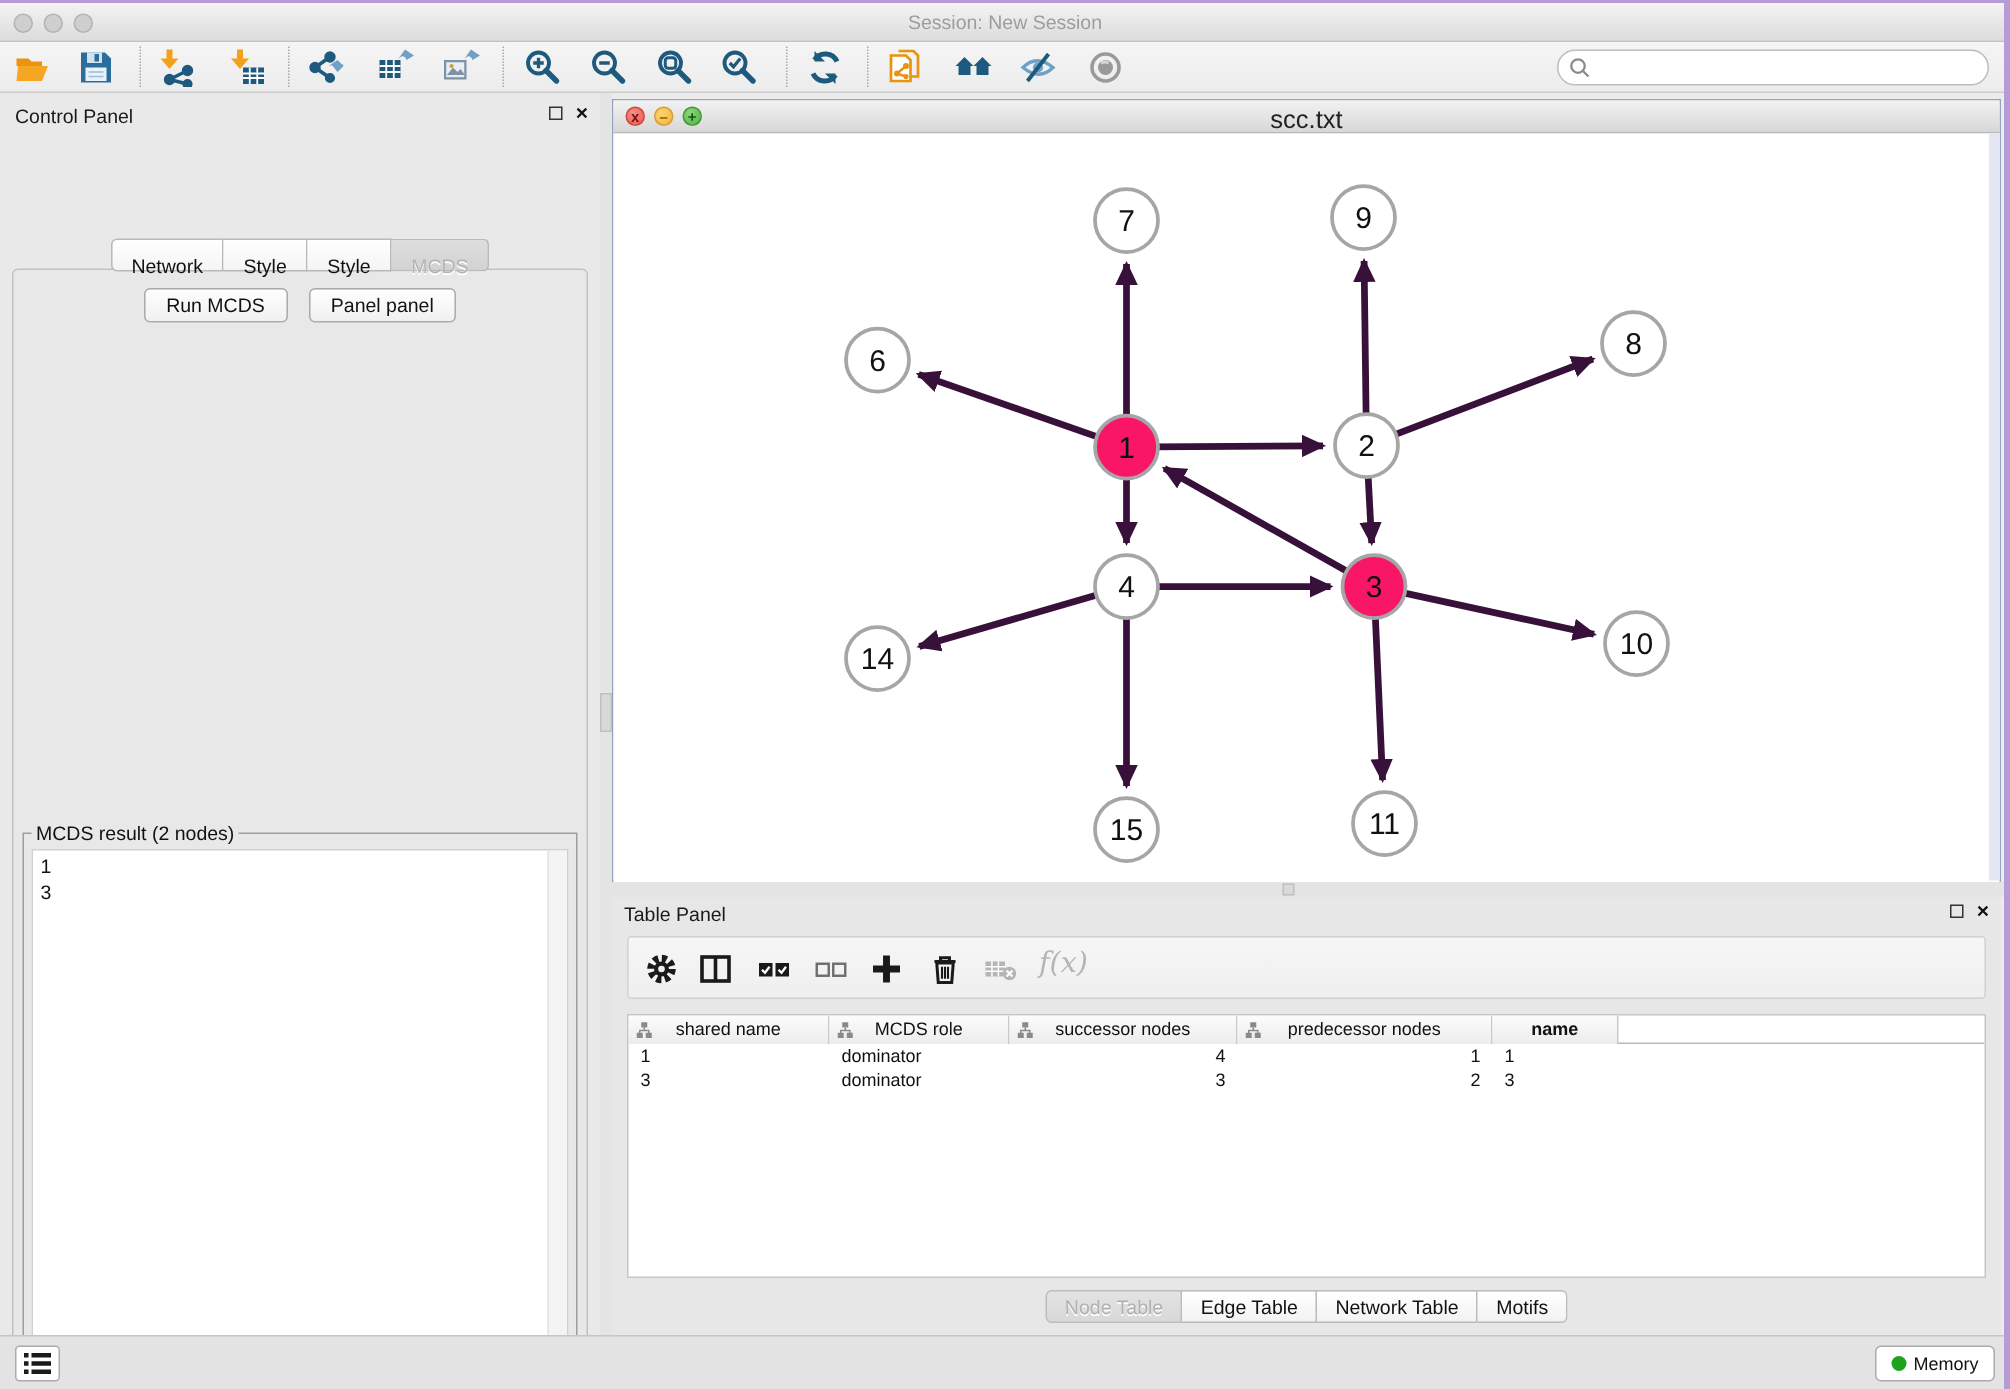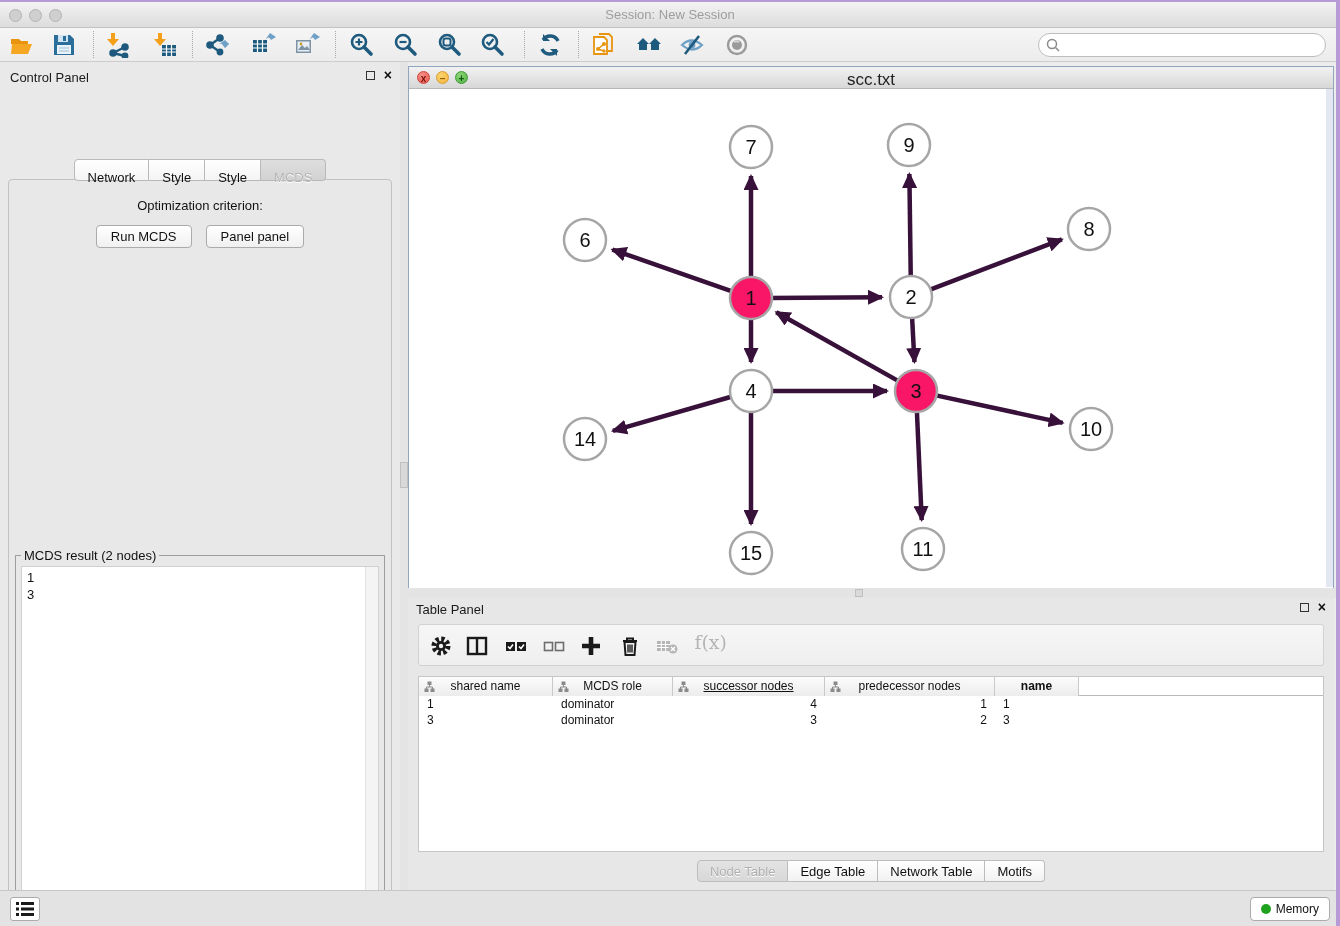--- a/index.html
+++ b/index.html
@@ -87,21 +87,21 @@
   .light.green { left:46px; background:radial-gradient(circle at 35% 30%,#8fd579,#4fb342); border:1px solid #3f9a36; color:#0c5a10; }
   .net-canvas { position:absolute; left:0; top:22px; width:924px; height:499px; background:#fff; }
   .net-scroll { position:absolute; right:0; top:22px; bottom:0; width:7px; background:#e3e7f1; }
 
   
   .table-panel { position:absolute; left:408px; top:598px; width:926px; height:292px; background:#e7e7e7; }
   .tp-title { position:absolute; left:8px; top:4px; font-size:13px; color:#1a1a1a; }
   .tp-toolbar { position:absolute; left:10px; top:26px; width:906px; height:42px;
     background:linear-gradient(#f6f6f6,#efefef); border:1px solid #d2d2d2; border-radius:3px; }
   .tp-icon { position:absolute; top:9px; width:24px; height:24px; cursor:pointer; text-align:center; }
-  .fx { font-family:"DejaVu Serif","Liberation Serif",serif; font-size:19px; color:#b5b5b5;text-align:right; }
+  .fx { font-family:"DejaVu Serif","Liberation Serif",serif; font-style:italic; font-size:19px; color:#b5b5b5; }
   .tbl { position:absolute; left:10px; top:78px; width:906px; height:176px; background:#fff;
     border:1px solid #c6c6c6; overflow:hidden; }
   .tbl-head { position:relative; height:19px; border-bottom:1px solid #b9b9b9; }
   .th { position:absolute; top:0; height:19px; background:linear-gradient(#fcfcfc,#ececec);
     border-right:1px solid #c9c9c9; font-size:12px; color:#111; text-align:center; line-height:18px; cursor:pointer; }
   .th .sort-ic { position:absolute; left:5px; top:4px; }
   .tr { display:flex; height:16px; line-height:16px; font-size:12px; color:#111; cursor:pointer; }
   .td { padding:0 8px; overflow:hidden; white-space:nowrap; }
   .tp-tabs { position:absolute; left:0; right:0; top:262px; display:flex; justify-content:center; }
   .tp-tab { height:22px; padding:3px 12px; font-size:13px; background:linear-gradient(#ffffff,#f2f2f2);
@@ -271,21 +271,20 @@
       <span class="close-x">×</span>
     </span>
   </div>
   <div class="cp-tabs" id="cp-tabs">
       <div class="cp-tab">Network</div>
       <div class="cp-tab">Style</div>
       <div class="cp-tab">Style</div>
       <div class="cp-tab sel">MCDS</div>
     </div>
   <div class="cp-content">
-    <div class="opt-label">Optimization criterion:</div>
     <div class="cp-buttons">
       <button class="btn">Run MCDS</button>
       <button class="btn">Panel panel</button>
     </div>
     <div class="result-group">
       <span class="result-legend">MCDS result (2 nodes)</span>
       <div class="result-area">
         <pre class="result-text" id="result-text">1
 3</pre>
         <div class="result-scroll"></div>
@@ -439,21 +438,21 @@
             <path d="M5.5 4 v2 M2.5 8 v-2 h6 v2" stroke="#8a8a8a" fill="none"></path>
             <rect x="0.5" y="7.5" width="4" height="3.5" fill="#8a8a8a"></rect>
             <rect x="6.5" y="7.5" width="4" height="3.5" fill="#8a8a8a"></rect>
           </svg><span>shared name</span></div>
         <div class="th" style="left: 134px; width: 120px;"><svg class="sort-ic" width="11" height="11">
             <rect x="3.5" y="0.5" width="4" height="3.5" fill="#8a8a8a"></rect>
             <path d="M5.5 4 v2 M2.5 8 v-2 h6 v2" stroke="#8a8a8a" fill="none"></path>
             <rect x="0.5" y="7.5" width="4" height="3.5" fill="#8a8a8a"></rect>
             <rect x="6.5" y="7.5" width="4" height="3.5" fill="#8a8a8a"></rect>
           </svg><span>MCDS role</span></div>
-        <div class="th" style="left: 254px; width: 152px; text-decoration: underline;"><svg class="sort-ic" width="11" height="11">
+        <div class="th" style="left: 254px; width: 152px;"><svg class="sort-ic" width="11" height="11">
             <rect x="3.5" y="0.5" width="4" height="3.5" fill="#8a8a8a"></rect>
             <path d="M5.5 4 v2 M2.5 8 v-2 h6 v2" stroke="#8a8a8a" fill="none"></path>
             <rect x="0.5" y="7.5" width="4" height="3.5" fill="#8a8a8a"></rect>
             <rect x="6.5" y="7.5" width="4" height="3.5" fill="#8a8a8a"></rect>
           </svg><span>successor nodes</span></div>
         <div class="th" style="left: 406px; width: 170px;"><svg class="sort-ic" width="11" height="11">
             <rect x="3.5" y="0.5" width="4" height="3.5" fill="#8a8a8a"></rect>
             <path d="M5.5 4 v2 M2.5 8 v-2 h6 v2" stroke="#8a8a8a" fill="none"></path>
             <rect x="0.5" y="7.5" width="4" height="3.5" fill="#8a8a8a"></rect>
             <rect x="6.5" y="7.5" width="4" height="3.5" fill="#8a8a8a"></rect>

